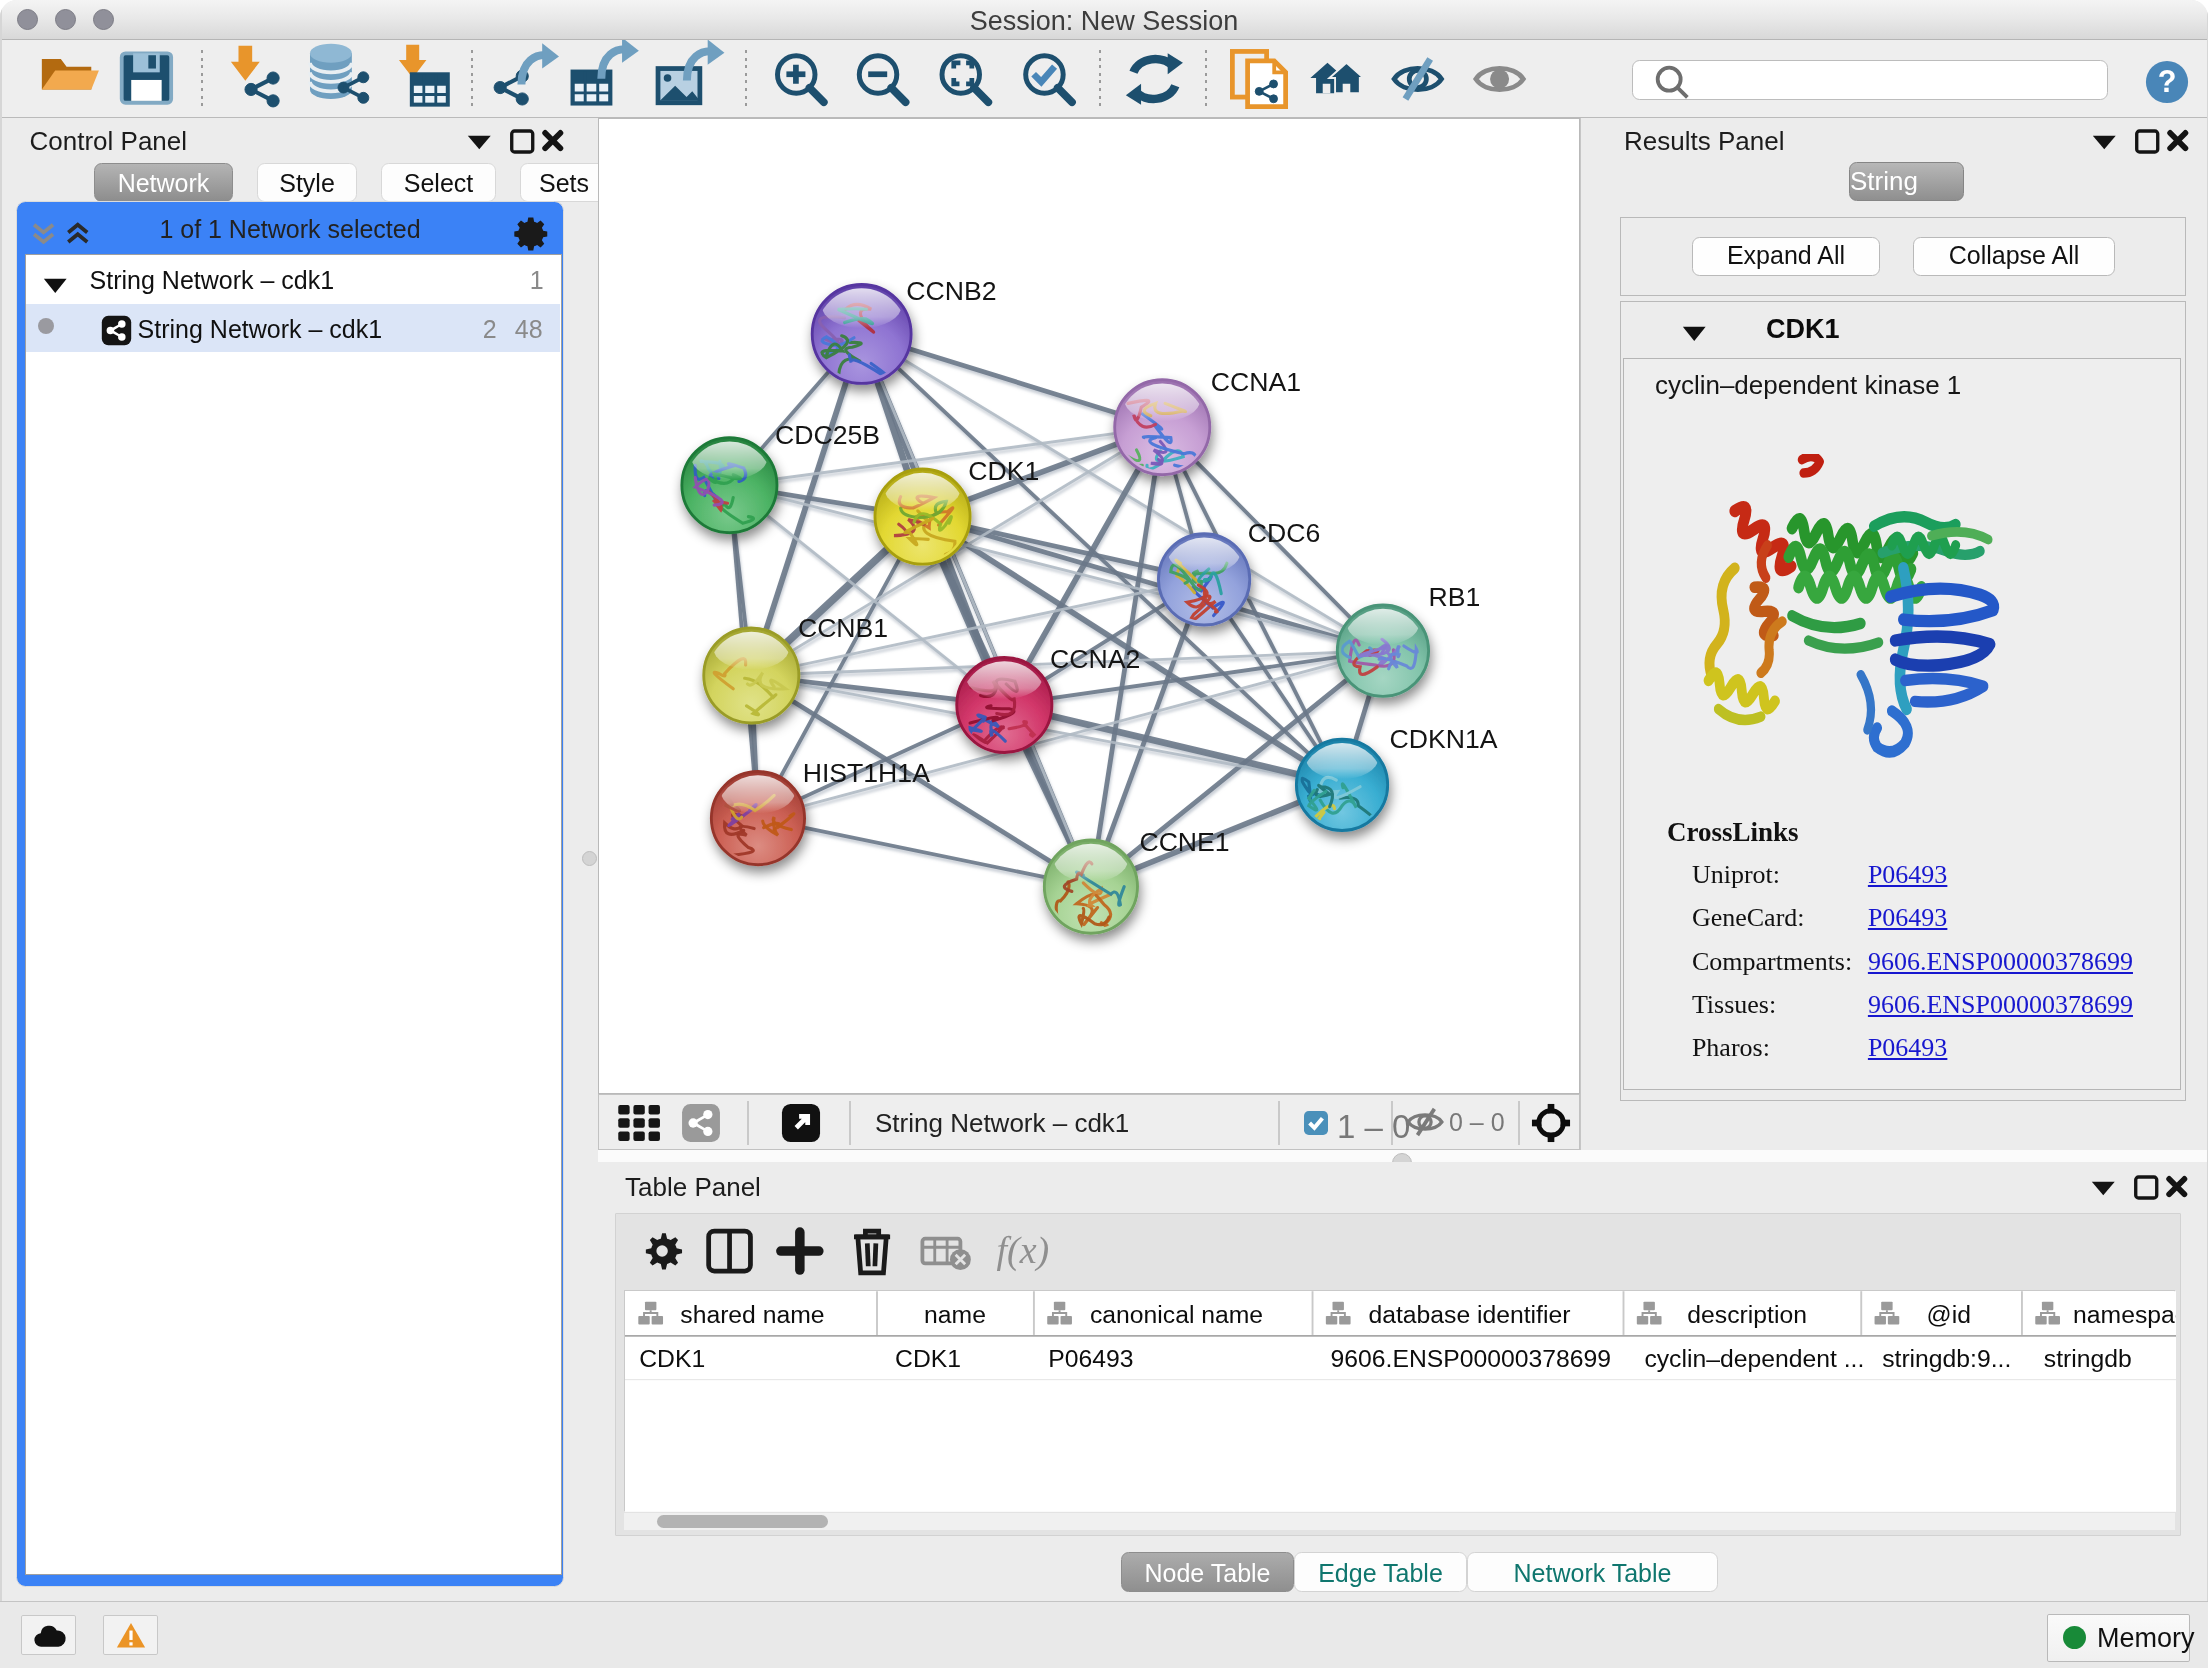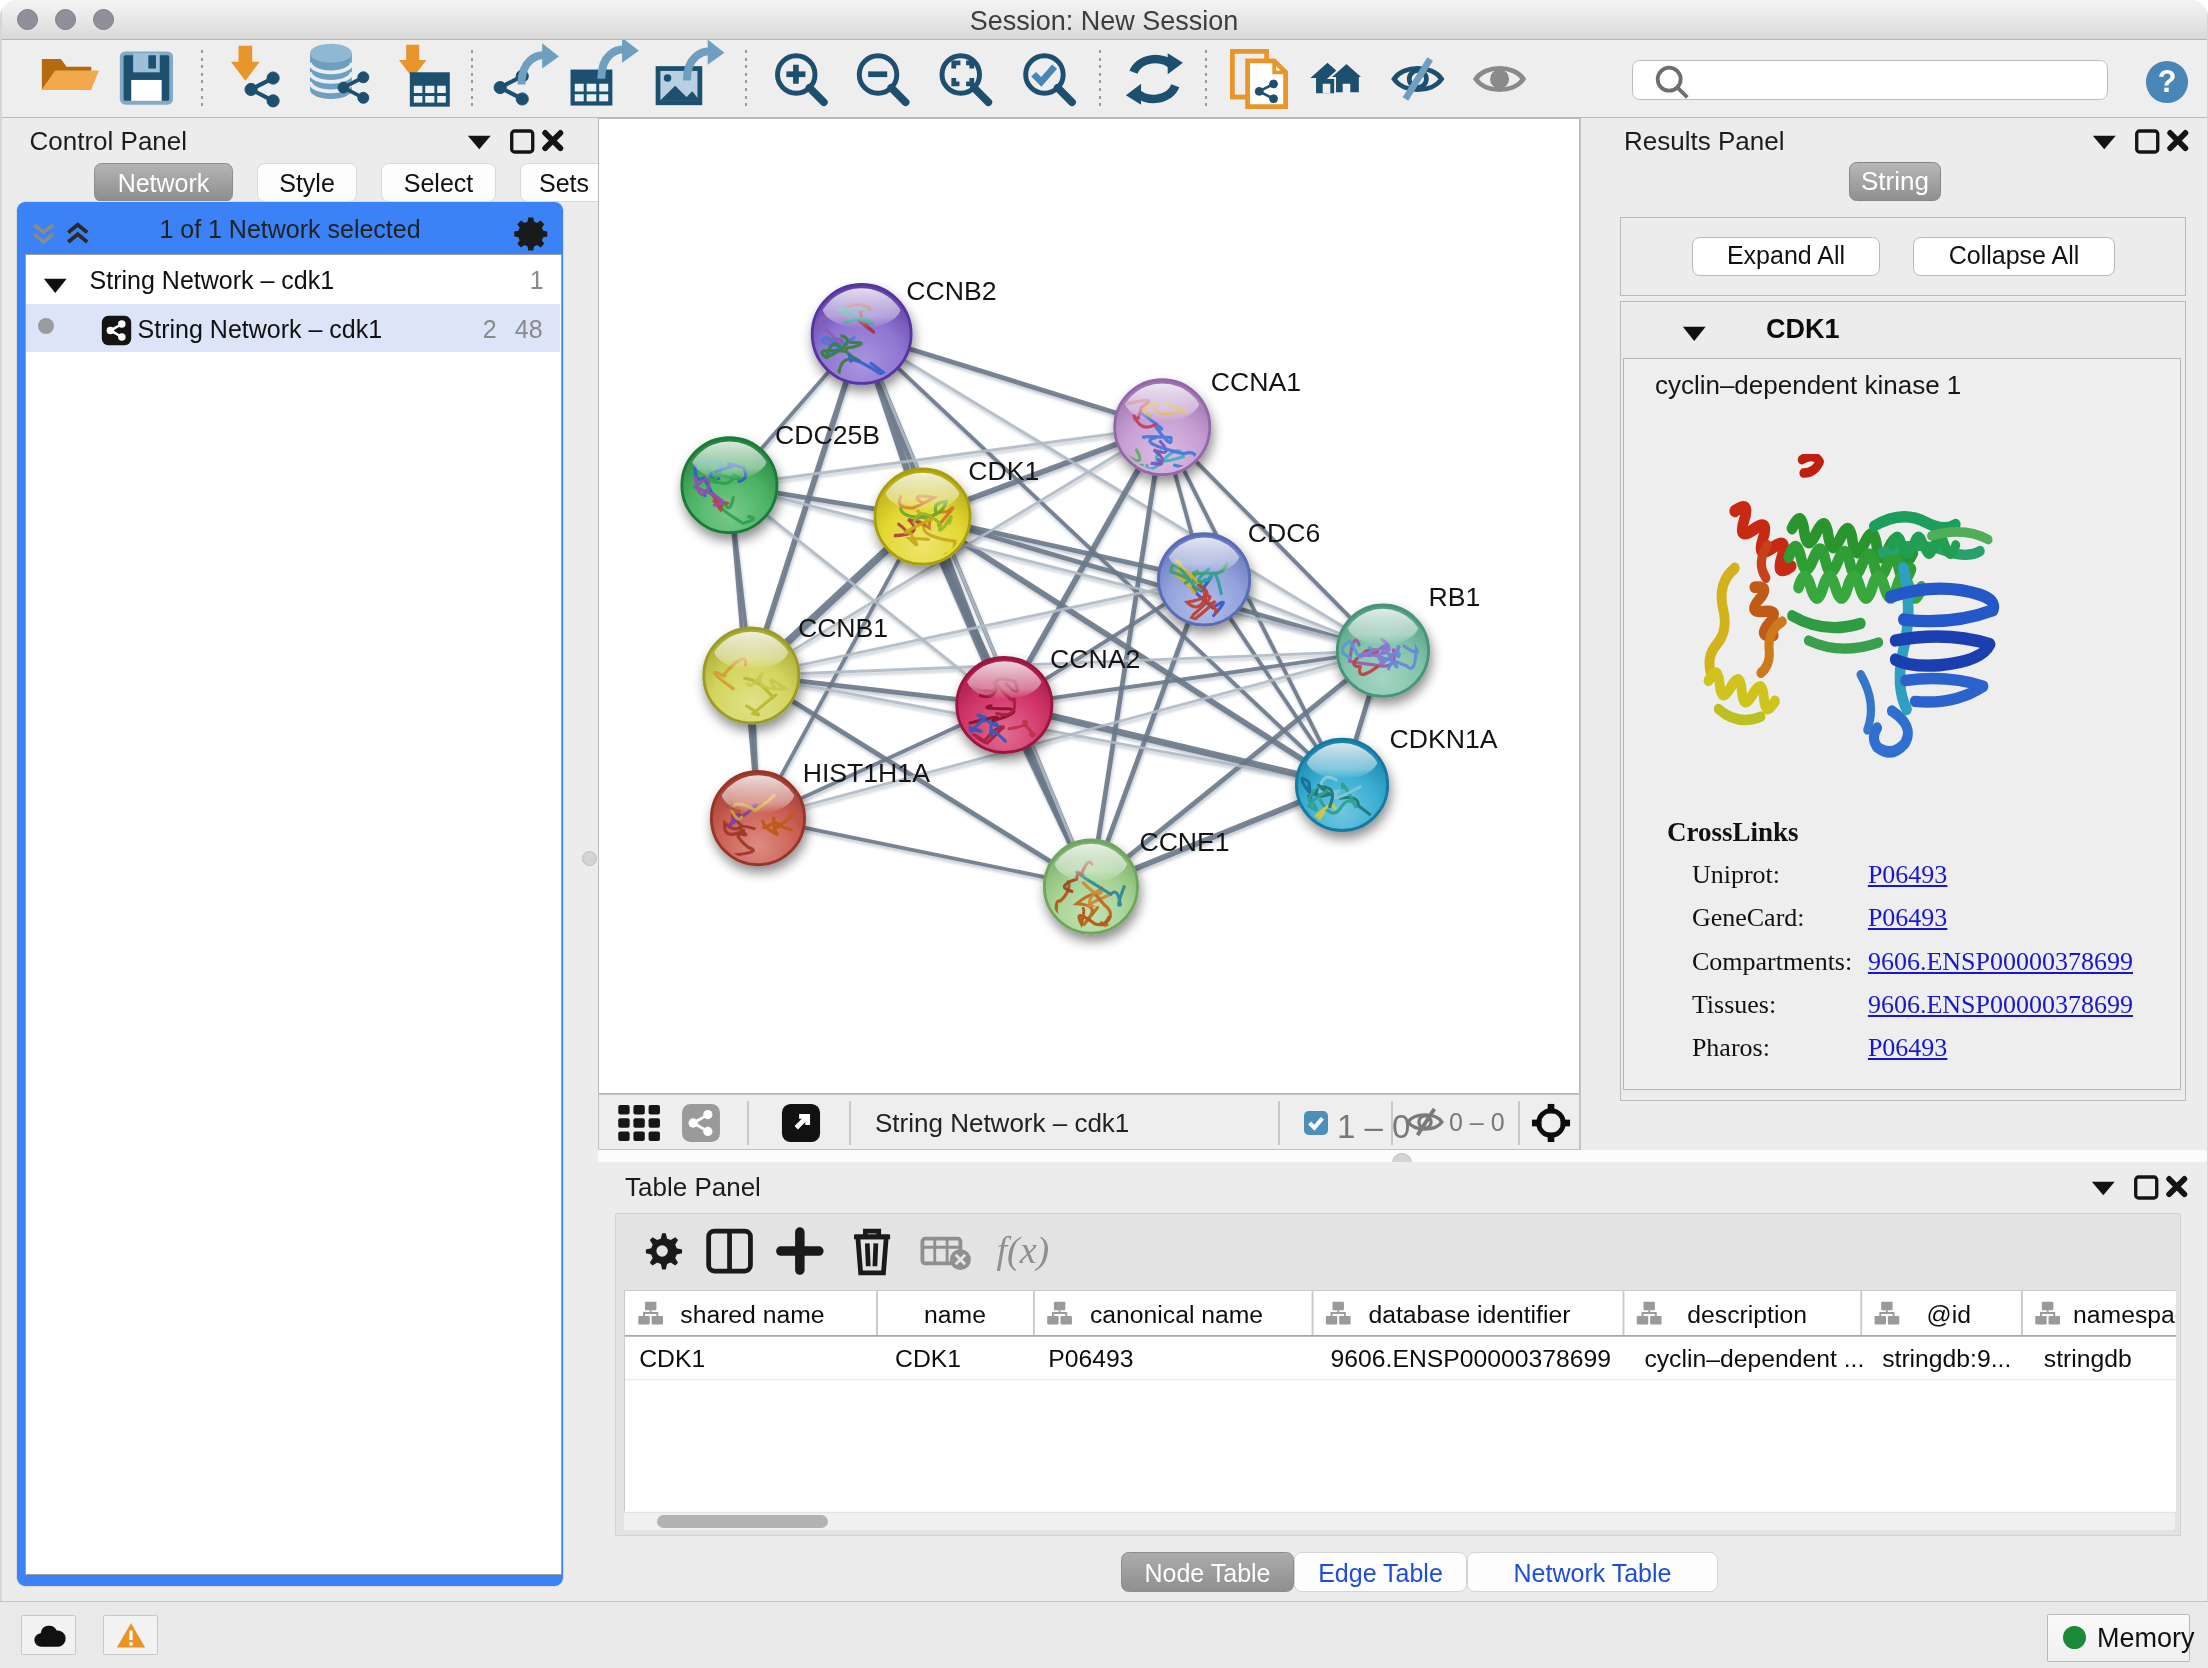--- a/index.html
+++ b/index.html
@@ -38,38 +38,38 @@
 
 
 
 #canvas { left:598px; top:118px; width:982px; height:976px; background:#ffffff; border:1px solid #b9b9b9; }
 #netbar { left:598px; top:1094px; width:982px; height:56px; background:#eeeeee; border:1px solid #c2c2c2; }
 .nbsep { top:5.7px; width:1.9px; height:44px; background:#c9c9c9; }
 #splitstrip { left:598px; top:1150px; width:1610px; height:12.4px; background:#fbfbfb; }
 
 
 #rp { left:1580px; top:118px; width:629px; height:1032px; background:#ececec; border-left:1.9px solid #c6c6c6; }
-#stringbtn { left:1849px; top:162px; width:92px; height:39px; border-radius:7.6px;
+#stringbtn { left:1849px; top:162px; width:115px; height:39px; border-radius:7.6px;
   background:linear-gradient(180deg,#b7b7b7,#8f8f8f); border:1px solid #858585; color:#fff;
-  font-size:26px; text-align:center; line-height:37px; }
+  font-size:26px; line-height:37px; }
 #rbox1 { left:1620px; top:217px; width:566px; height:79px; border:1.9px solid #b9b9b9; background:#ececec; }
 .rbtn { top:19px; height:39px; background:#fefefe; border:1.9px solid #b9b9b9; border-radius:7.6px; font-size:25px; color:#111; text-align:center; line-height:35px; }
 #rbox2 { left:1620px; top:301px; width:566px; height:800px; border:1.9px solid #b9b9b9; background:#ececec; }
 #rbox2inner { left:1.9px; top:56px; width:558px; height:732px; border:1px solid #b5b5b5; background:#eeeeee;padding-left:24px; }
 .serif { font-family:"Liberation Serif", serif; }
 .xl-label { font-size:26px; color:#111; }
 .xl-link { font-size:26px; color:#1717cf; text-decoration:underline; }
 
 
 #tp { left:598px; top:1162px; width:1610px; height:438px; background:#ececec; }
 #tp-box { left:17px; top:51px; width:1566px; height:323px; background:#e3e3e3; border:1px solid #d2d2d2; border-radius:1px; }
 #tbl { left:7.6px; top:76px; width:1551px; height:221px; background:#fff; border:1px solid #c9c9c9; }
 #hscroll { left:7.6px; top:299px; width:1551px; height:17px; background:#f0f0f0; }
 #hthumb { left:33px; top:1.9px; width:171px; height:13.3px; background:#b3b3b3; border-radius:6.7px; }
-.btab { height:40px; line-height:40px; text-align:center; font-size:25px; background:#fdfdfd; color:#1d4ed8; border:1px solid #d3d3d3; border-radius:7.6px; }
+.btab { height:40px; line-height:40px; text-align:center; font-size:25px; background:#fdfdfd; color:#0f766e; border:1px solid #d3d3d3; border-radius:7.6px; }
 .btab.sel { background:linear-gradient(180deg,#acacac,#8f8f8f); color:#fff; border:1px solid #8d8d8d; }
 
 
 #statusbar { left:0; top:1601px; width:2208px; height:68px; background:#e9e9e9; border-top:1.9px solid #c4c4c4; }
 #membtn { left:2047px; top:12.4px; width:143px; height:48px; background:linear-gradient(180deg,#fafafa,#f0f0f0); border:1.9px solid #b9b9b9; border-radius:1.9px; font-size:27px; color:#111; }
 #warnbtn { left:103px; top:13.3px; width:55px; height:40px; background:#f2f2f2; border:1.9px solid #c8c8c8; border-radius:1.9px; }
 .sdot { border-radius:50%; background:#d4d4d4; border:1px solid #bdbdbd; }
 </style>
 </head>
 <body>

